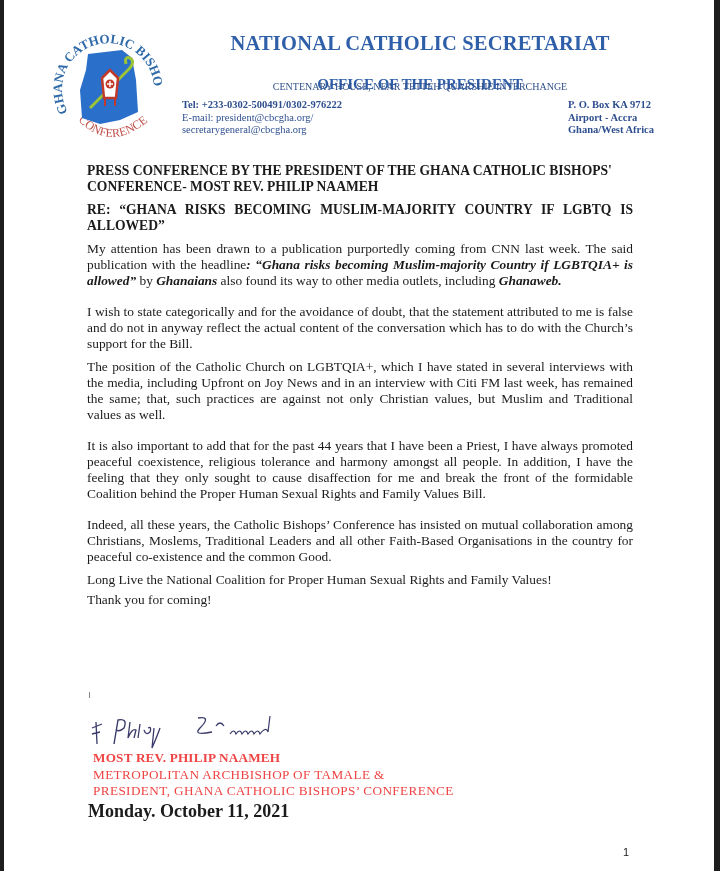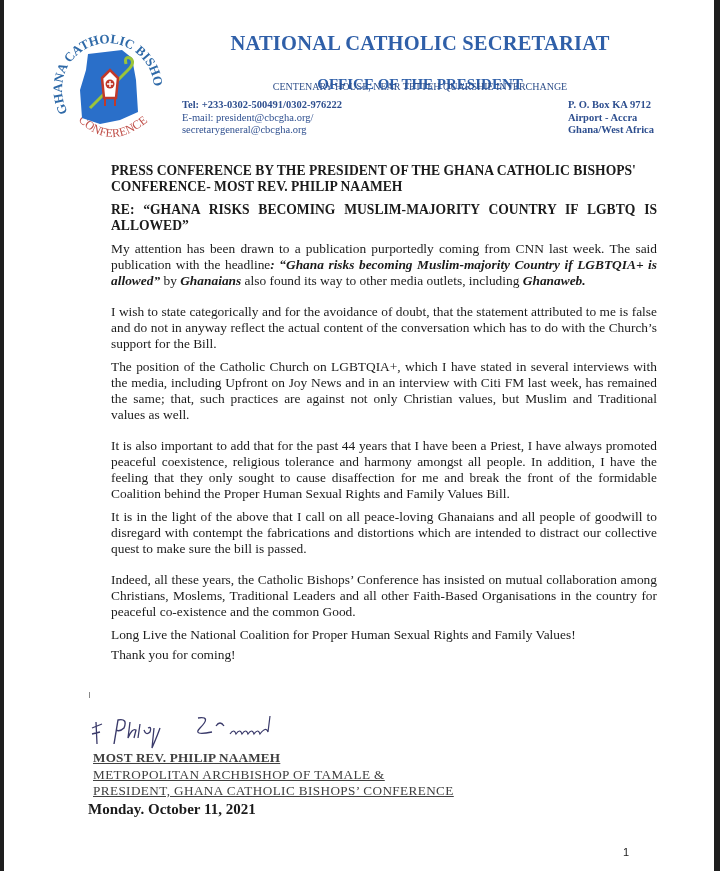--- a/index.html
+++ b/index.html
@@ -30,32 +30,32 @@
   .hdr-contact {
     position: absolute; left: 182px; top: 99px; font-size: 10.5px; line-height: 12.5px;
     font-weight: bold; color: #2e4f8f;
   }
   .hdr-contact div:nth-child(n+2) { font-weight: normal; }
   .hdr-box {
     position: absolute; right: 66px; top: 99px; text-align: left;
     font-size: 10.5px; line-height: 12.5px; font-weight: bold; color: #2e4f8f;
   }
 
-  .content { position: absolute; left: 87px; top: 163px; width: 546px; font-size: 13.4px; line-height: 16px; margin-left: 24px; }
+  .content { position: absolute; left: 87px; top: 163px; width: 546px; font-size: 13.4px; line-height: 16px; }
   .content p { margin: 0; text-align: justify; }
   .title-block { font-weight: bold; font-size: 13.6px; }
   .sp6 { margin-top: 7px !important; }
   .sp14 { margin-top: 15px !important; }
   .bi { font-weight: bold; font-style: italic; }
 
   .sig { position: absolute; left: 88px; top: 714px; width: 250px; height: 36px; }
-  .sig-block { position: absolute; left: 93px; top: 750px; font-size: 13.2px; line-height: 16.5px; color: #404040; font-family: "Liberation Serif", serif; text-decoration: underline; }
+  .sig-block { position: absolute; left: 93px; top: 750px; font-size: 13.2px; line-height: 16.5px; color: #ef4444; font-family: "Liberation Serif", serif; }
   .sig-name { font-weight: bold; letter-spacing: 0.2px; }
   .sig-role { letter-spacing: 0.4px; }
-  .date { position: absolute; left: 88px; top: 801px; font-size: 15px; font-weight: bold; }
+  .date { position: absolute; left: 88px; top: 801px; font-size: 18px; font-weight: bold; }
   .pagenum { position: absolute; left: 623px; top: 846px; font-size: 11px; font-family: "Liberation Sans", sans-serif; }
   .tick { position: absolute; left: 89px; top: 692px; width: 1px; height: 6px; background: #888; }
 </style>
 </head>
 <body>
 
 <div class="edge-left"></div>
 <div class="edge-right"></div>
 
 <svg class="logo" viewBox="0 0 120 130">
@@ -94,21 +94,20 @@
   <div>Ghana/West Africa</div>
 </div>
 
 <div class="content">
   <p class="title-block" style="text-align:left">PRESS CONFERENCE BY THE PRESIDENT OF THE GHANA CATHOLIC BISHOPS' CONFERENCE- MOST REV. PHILIP NAAMEH</p>
   <p class="title-block sp6">RE: “GHANA RISKS BECOMING MUSLIM-MAJORITY COUNTRY IF LGBTQ IS ALLOWED”</p>
   <p class="sp6"><span>My attention has been drawn to a publication purportedly coming from CNN last week. The said publication with the headline</span><span class="bi">: “Ghana risks becoming Muslim-majority Country if LGBTQIA+ is allowed”</span><span> by </span><span class="bi">Ghanaians</span><span> also found its way to other media outlets, including </span><span class="bi">Ghanaweb.</span></p>
   <p class="sp14">I wish to state categorically and for the avoidance of doubt, that the statement attributed to me is false and do not in anyway reflect the actual content of the conversation which has to do with the Church’s support for the Bill.</p>
   <p class="sp6">The position of the Catholic Church on LGBTQIA+, which I have stated in several interviews with the media, including Upfront on Joy News and in an interview with Citi FM last week, has remained the same; that, such practices are against not only Christian values, but Muslim and Traditional values as well.</p>
   <p class="sp14">It is also important to add that for the past 44 years that I have been a Priest, I have always promoted peaceful coexistence, religious tolerance and harmony amongst all people. In addition, I have the feeling that they only sought to cause disaffection for me and break the front of the formidable Coalition behind the Proper Human Sexual Rights and Family Values Bill.</p>
-  <p class="sp6">It is in the light of the above that I call on all peace-loving Ghanaians and all people of goodwill to disregard with contempt the fabrications and distortions which are intended to distract our collective quest to make sure the bill is passed.</p>
   <p class="sp14">Indeed, all these years, the Catholic Bishops’ Conference has insisted on mutual collaboration among Christians, Moslems, Traditional Leaders and all other Faith-Based Organisations in the country for peaceful co-existence and the common Good.</p>
   <p class="sp6">Long Live the National Coalition for Proper Human Sexual Rights and Family Values!</p>
   <p style="margin-top:4px">Thank you for coming!</p>
 </div>
 <div class="tick"></div>
 
 <svg class="sig" viewBox="0 0 250 36">
   <title>Philip Naameh</title>
   <path d="M 4 14 L 14 10 M 8 8 L 9 30 M 4 20 L 12 18" stroke="#3a3a6a" stroke-width="1.3" fill="none"></path>
   <path d="M 26 30 L 30 6 Q 40 4 36 14 Q 32 18 28 16" stroke="#3a3a6a" stroke-width="1.4" fill="none"></path>

